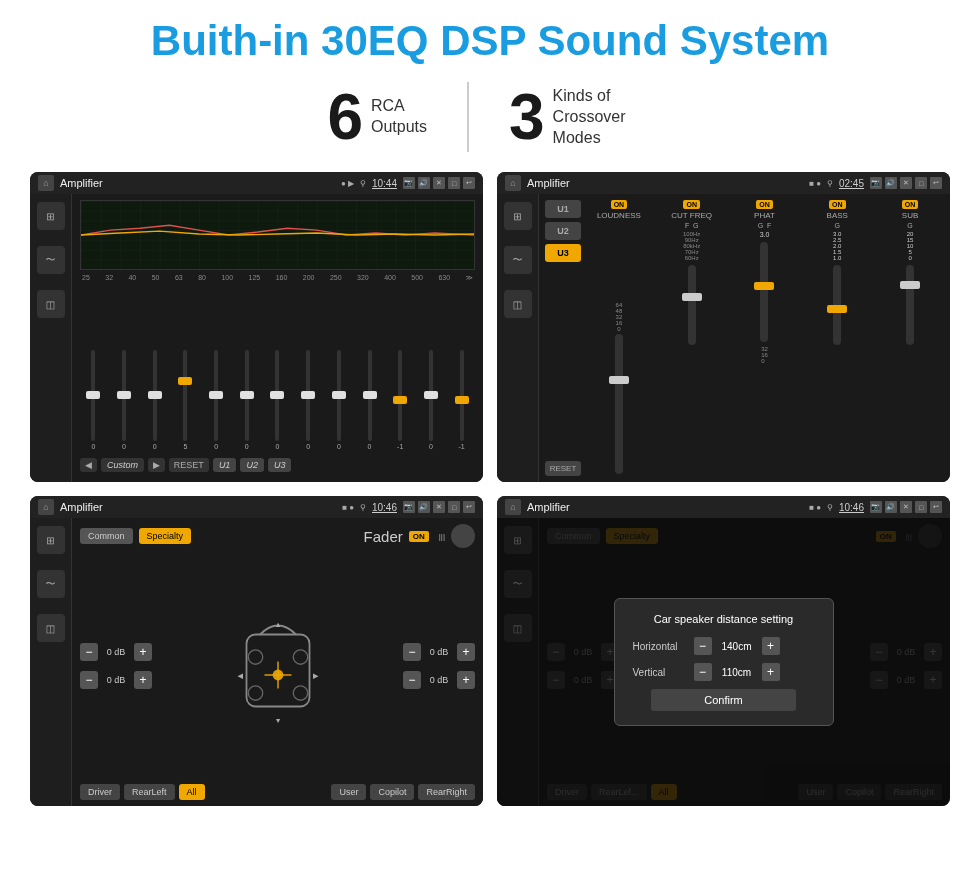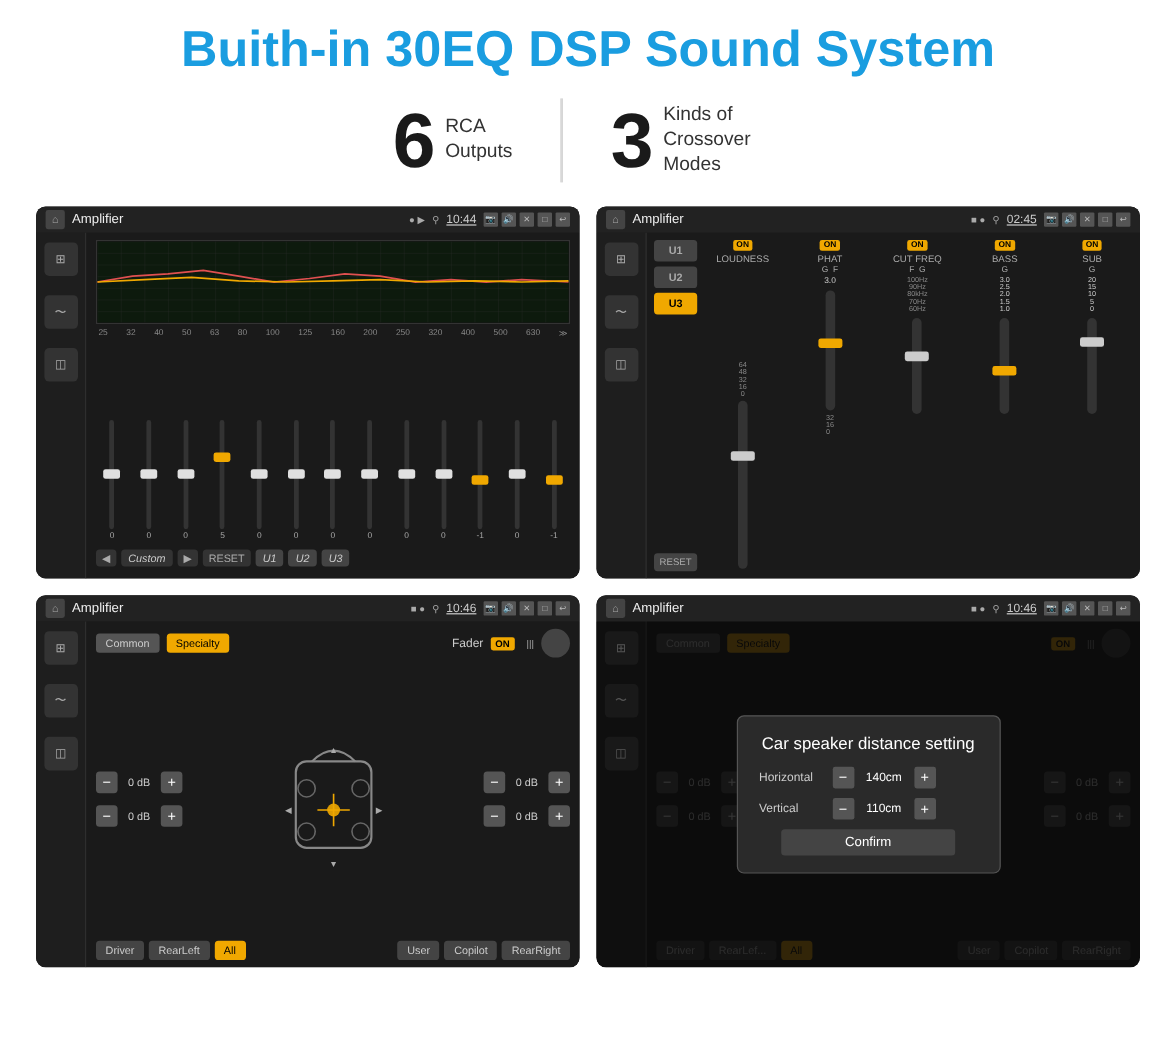--- a/index.html
+++ b/index.html
@@ -359,21 +359,21 @@
       font-size: 9px;
       border-radius: 3px;
       padding: 3px 8px;
       cursor: pointer;
     }
     .fader-btn.active {
       background: #f0a800;
       color: #000;
     }
     .fader-label {
-      font-size: 10px;
+      font-size: 15px;
       color: #ccc;
       margin-left: auto;
     }
     .fader-on {
       background: #f0a800;
       color: #000;
       font-size: 8px;
       font-weight: bold;
       border-radius: 2px;
       padding: 1px 4px;
@@ -451,21 +451,21 @@
       z-index: 10;
     }
     .modal-box {
       background: #2a2a2a;
       border: 1px solid #555;
       border-radius: 6px;
       padding: 14px 18px;
       width: 220px;
     }
     .modal-title {
-      font-size: 14px;
+      font-size: 11px;
       color: #fff;
       text-align: center;
       margin-bottom: 12px;
     }
     .modal-row {
       display: flex;
       align-items: center;
       gap: 6px;
       margin-bottom: 8px;
     }
@@ -735,37 +735,37 @@
               <div class="cx-slider-container">
                 <div style="font-size:6px;color:#888;text-align:center;width:100%">64<br>48<br>32<br>16<br>0</div>
                 <div class="cx-vert-slider">
                   <div class="cx-vert-thumb" style="top:30%"></div>
                 </div>
               </div>
             </div>
 
             <div class="cx-channel">
               <div class="cx-on-badge">ON</div>
+              <div class="cx-channel-name">CUT FREQ</div>
+              <div style="font-size:7px;color:#aaa;text-align:center;">F&nbsp;&nbsp;G</div>
+              <div style="font-size:6px;color:#888;text-align:center;">100Hz<br>90Hz<br>80kHz<br>70Hz<br>60Hz</div>
+              <div class="cx-vert-slider" style="height:80px">
+                <div class="cx-vert-thumb" style="top:35%"></div>
+              </div>
+            </div>
+
+            <div class="cx-channel">
+              <div class="cx-on-badge">ON</div>
               <div class="cx-channel-name">PHAT</div>
               <div style="font-size:7px;color:#aaa;text-align:center;">G&nbsp;&nbsp;F</div>
               <div style="font-size:7px;color:#ccc;text-align:center;">3.0</div>
               <div class="cx-vert-slider" style="height:100px">
                 <div class="cx-vert-thumb yellow" style="top:40%"></div>
               </div>
               <div style="font-size:6px;color:#888;">32<br>16<br>0</div>
-            </div>
-
-            <div class="cx-channel">
-              <div class="cx-on-badge">ON</div>
-              <div class="cx-channel-name">CUT FREQ</div>
-              <div style="font-size:7px;color:#aaa;text-align:center;">F&nbsp;&nbsp;G</div>
-              <div style="font-size:6px;color:#888;text-align:center;">100Hz<br>90Hz<br>80kHz<br>70Hz<br>60Hz</div>
-              <div class="cx-vert-slider" style="height:80px">
-                <div class="cx-vert-thumb" style="top:35%"></div>
-              </div>
             </div>
 
             <div class="cx-channel">
               <div class="cx-on-badge">ON</div>
               <div class="cx-channel-name">BASS</div>
               <div style="font-size:7px;color:#aaa;text-align:center;">G</div>
               <div style="font-size:6px;color:#ccc;text-align:center;">3.0<br>2.5<br>2.0<br>1.5<br>1.0</div>
               <div class="cx-vert-slider" style="height:80px">
                 <div class="cx-vert-thumb yellow" style="top:50%"></div>
               </div>

